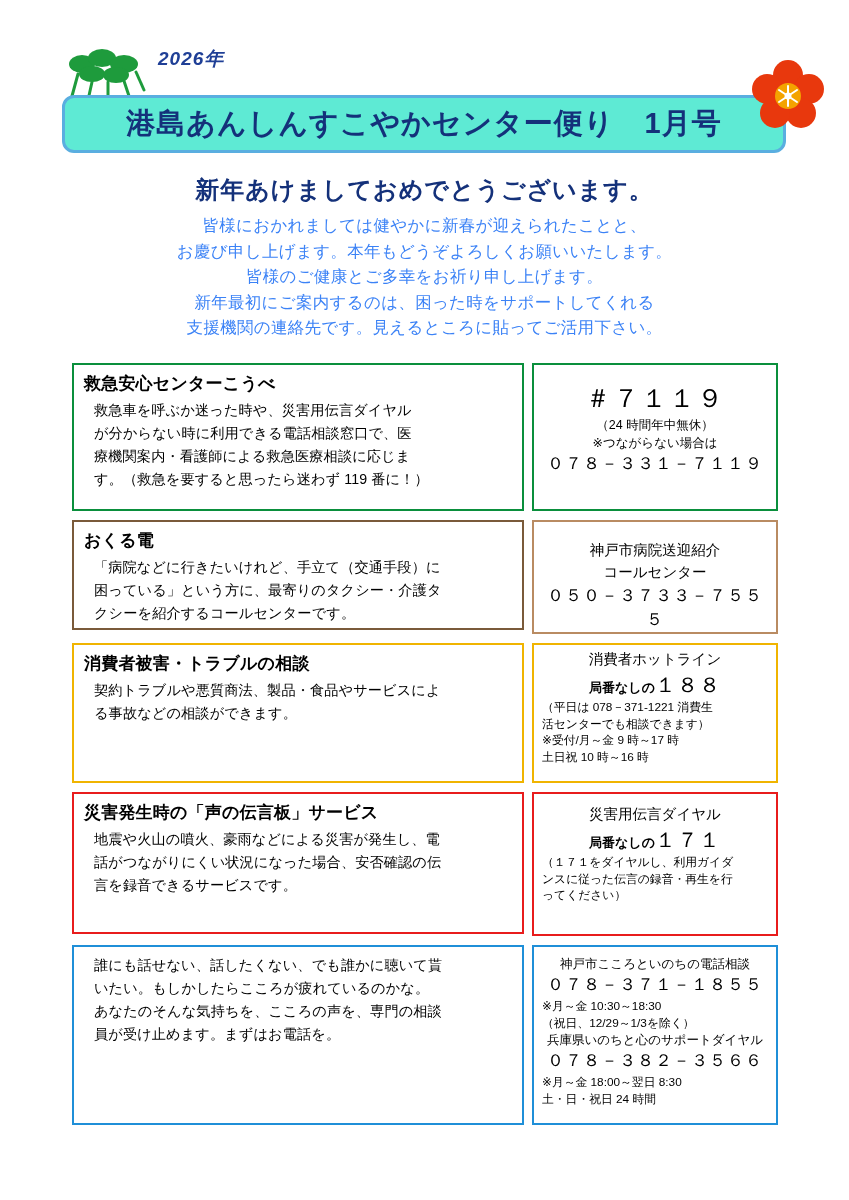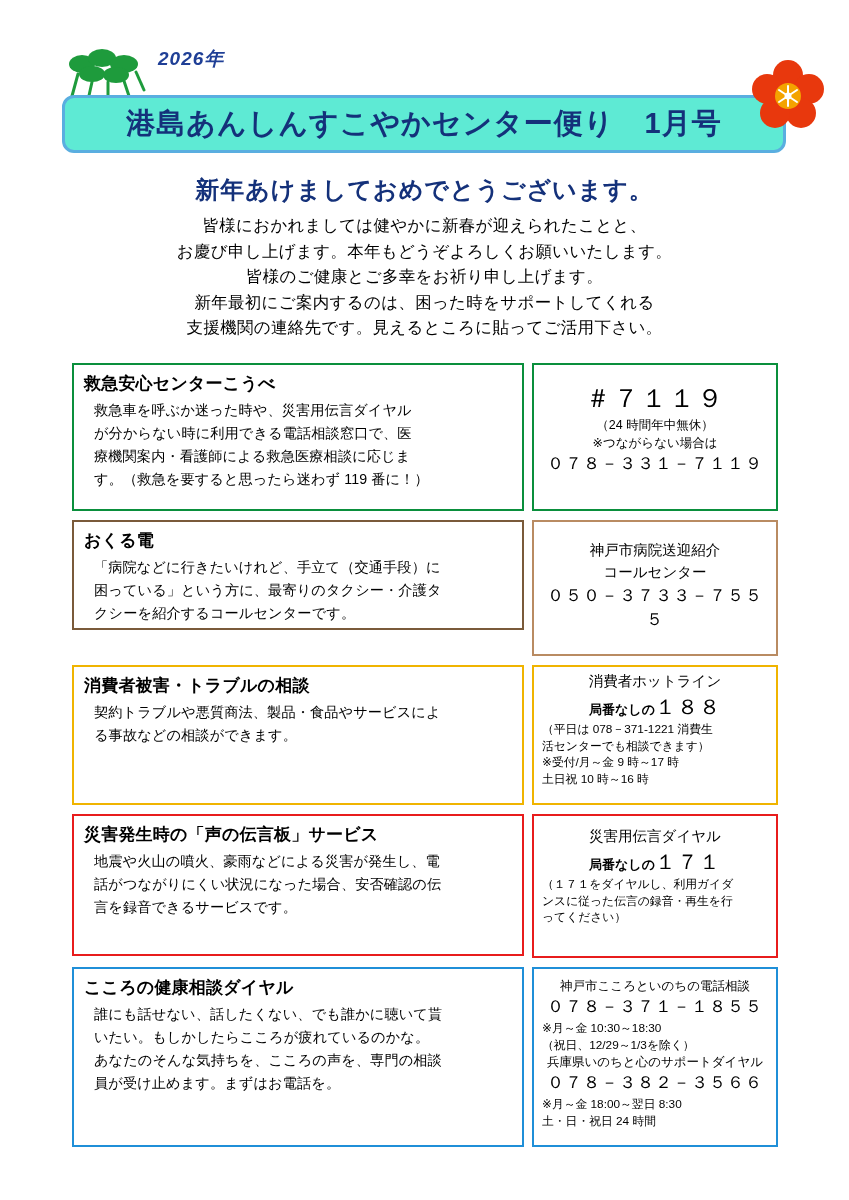--- a/index.html
+++ b/index.html
@@ -82,21 +82,21 @@
   }
   .greeting-head {
     font-size: 24px;
     font-weight: bold;
     color: #14317a;
     letter-spacing: 1px;
     margin-bottom: 7px;
   }
   .greeting-line {
     font-size: 16.5px;
-    color: #000000;
+    color: #3b82f6;
     line-height: 1.55;
     letter-spacing: 0.3px;
   }
 
   
   .rows {
     position: absolute;
     left: 72px;
     top: 363px;
     width: 706px;
@@ -173,21 +173,21 @@
   .yellow .left-box { border-color: #f0b400; }
   .yellow .right-box{ border-color: #f0b400; }
   .red .left-box    { border-color: #e81c1c; }
   .red .right-box   { border-color: #e81c1c; }
   .blue .left-box   { border-color: #1f8fd8; }
   .blue .right-box  { border-color: #1f8fd8; }
 
   .r1 .left-box { height: 148px; }
   .r1 .right-box { height: 148px; padding-top: 16px; }
   .r2 .left-box { height: 110px; }
-  .r2 .right-box { height: 136px; padding-top: 18px; }
+  .r2 .right-box { height: 114px; padding-top: 18px; }
   .r3 .left-box { height: 140px; }
   .r3 .right-box { height: 140px; padding-top: 4px; }
   .r4 .left-box { height: 142px; }
   .r4 .right-box { height: 144px; padding-top: 10px; }
   .r5 .left-box { height: 180px; }
   .r5 .right-box { height: 180px; padding-top: 8px; }
 </style>
 </head>
 <body>
 
@@ -318,21 +318,20 @@
         <span class="rb-label-inline">局番なしの</span><span class="rb-num-inline">１７１</span>
       </div>
       <div class="rb-smallest">（１７１をダイヤルし、利用ガイダ</div>
       <div class="rb-smallest">ンスに従った伝言の録音・再生を行</div>
       <div class="rb-smallest">ってください）</div>
     </div>
   </div>
 
   <div class="row blue r5">
     <div class="left-box">
-      <div class="lb-title">こころの健康相談ダイヤル</div>
       <div class="lb-body">
         <div>誰にも話せない、話したくない、でも誰かに聴いて貰</div>
         <div>いたい。もしかしたらこころが疲れているのかな。</div>
         <div>あなたのそんな気持ちを、こころの声を、専門の相談</div>
         <div>員が受け止めます。まずはお電話を。</div>
       </div>
     </div>
     <div class="right-box">
       <div class="rb-small">神戸市こころといのちの電話相談</div>
       <div class="rb-mid">０７８－３７１－１８５５</div>

